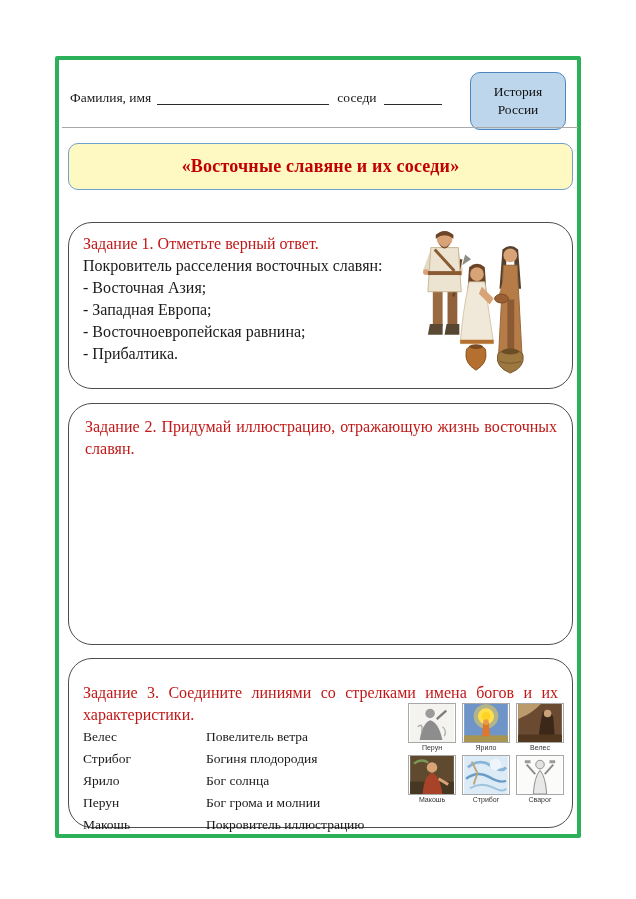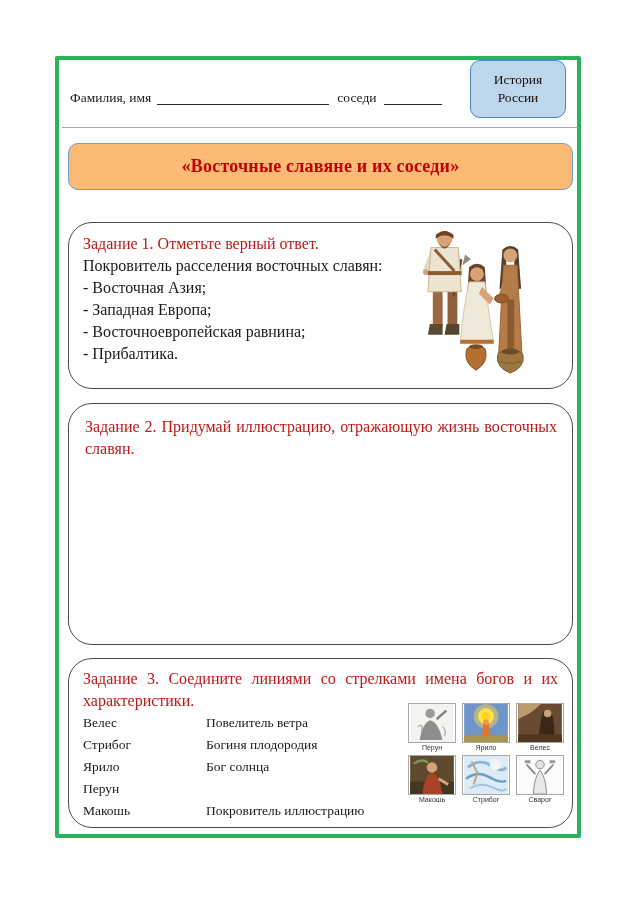--- a/index.html
+++ b/index.html
@@ -15,44 +15,44 @@
   }
   
   .name-row{
     position:absolute;left:70px;top:90px;width:400px;
     font-size:13.5px;display:flex;align-items:flex-end;white-space:nowrap;
   }
   .blank{display:inline-block;border-bottom:1.2px solid #2a2a2a;height:14px;}
   .blank-name{width:172px;margin:0 8px 1px 6px;}
   .blank-class{width:58px;margin:0 0 1px 8px;}
   .badge{
-    position:absolute;left:470px;top:60px;width:96px;height:58px;
+    position:absolute;left:470px;top:72px;width:96px;height:58px;
     background:#bdd6ec;border:1.6px solid #4e86c0;border-radius:10px;
     box-sizing:border-box;display:flex;flex-direction:column;justify-content:center;
     text-align:center;font-size:13.5px;line-height:1.35;color:#111;
   }
   .divider{position:absolute;left:62px;top:127px;width:516px;height:1px;background:#a9a9a9;}
   
   .banner{
     position:absolute;left:68px;top:143px;width:505px;height:47px;
-    background:#fdba74;border:1.4px solid #70a0cd;border-radius:10px;
+    background:#fef9c3;border:1.4px solid #70a0cd;border-radius:10px;
     box-sizing:border-box;display:flex;align-items:center;justify-content:center;
   }
   .banner span{font-size:18px;font-weight:bold;color:#c20000;letter-spacing:.2px;}
   
   .task{
     position:absolute;left:68px;width:505px;
     border:1.1px solid #4d4d4d;border-radius:24px;
     box-sizing:border-box;background:#fff;
   }
   .task p{margin:0;font-size:16px;line-height:22px;}
   .red{color:#c21717;}
   .task1{top:222px;height:167px;padding:10px 14px 0 14px;}
   .task2{top:403px;height:242px;padding:12px 32px 0 16px;}
-  .task3{top:658px;height:170px;padding:9px 14px 0 14px;}
+  .task3{top:658px;height:170px;padding:23px 14px 0 14px;}
   .just{text-align:justify;}
   .task2 .just{width:472px;}
   .task3 .just{width:475px;}
   
   .slavs{position:absolute;left:346px;top:3px;width:118px;height:152px;}
   
   .god-rows{margin-top:0;}
   .god-row{display:flex;font-size:13.5px;line-height:22px;}
   .god-name{width:123px;flex:none;}
   .god-char{flex:none;}
@@ -169,20 +169,21 @@
       <div class="god-row">
         <span class="god-name">Стрибог</span>
         <span class="god-char">Богиня плодородия</span>
       </div>
       <div class="god-row">
         <span class="god-name">Ярило</span>
         <span class="god-char">Бог солнца</span>
       </div>
       <div class="god-row">
         <span class="god-name">Перун</span>
+        <span class="god-char">Бог грома и молнии</span>
       </div>
       <div class="god-row">
         <span class="god-name">Макошь</span>
         <span class="god-char">Покровитель иллюстрацию</span>
       </div>
     </div>
 
     <div class="god-grid">
       <div class="god-cell">
         <span class="god-tile">

